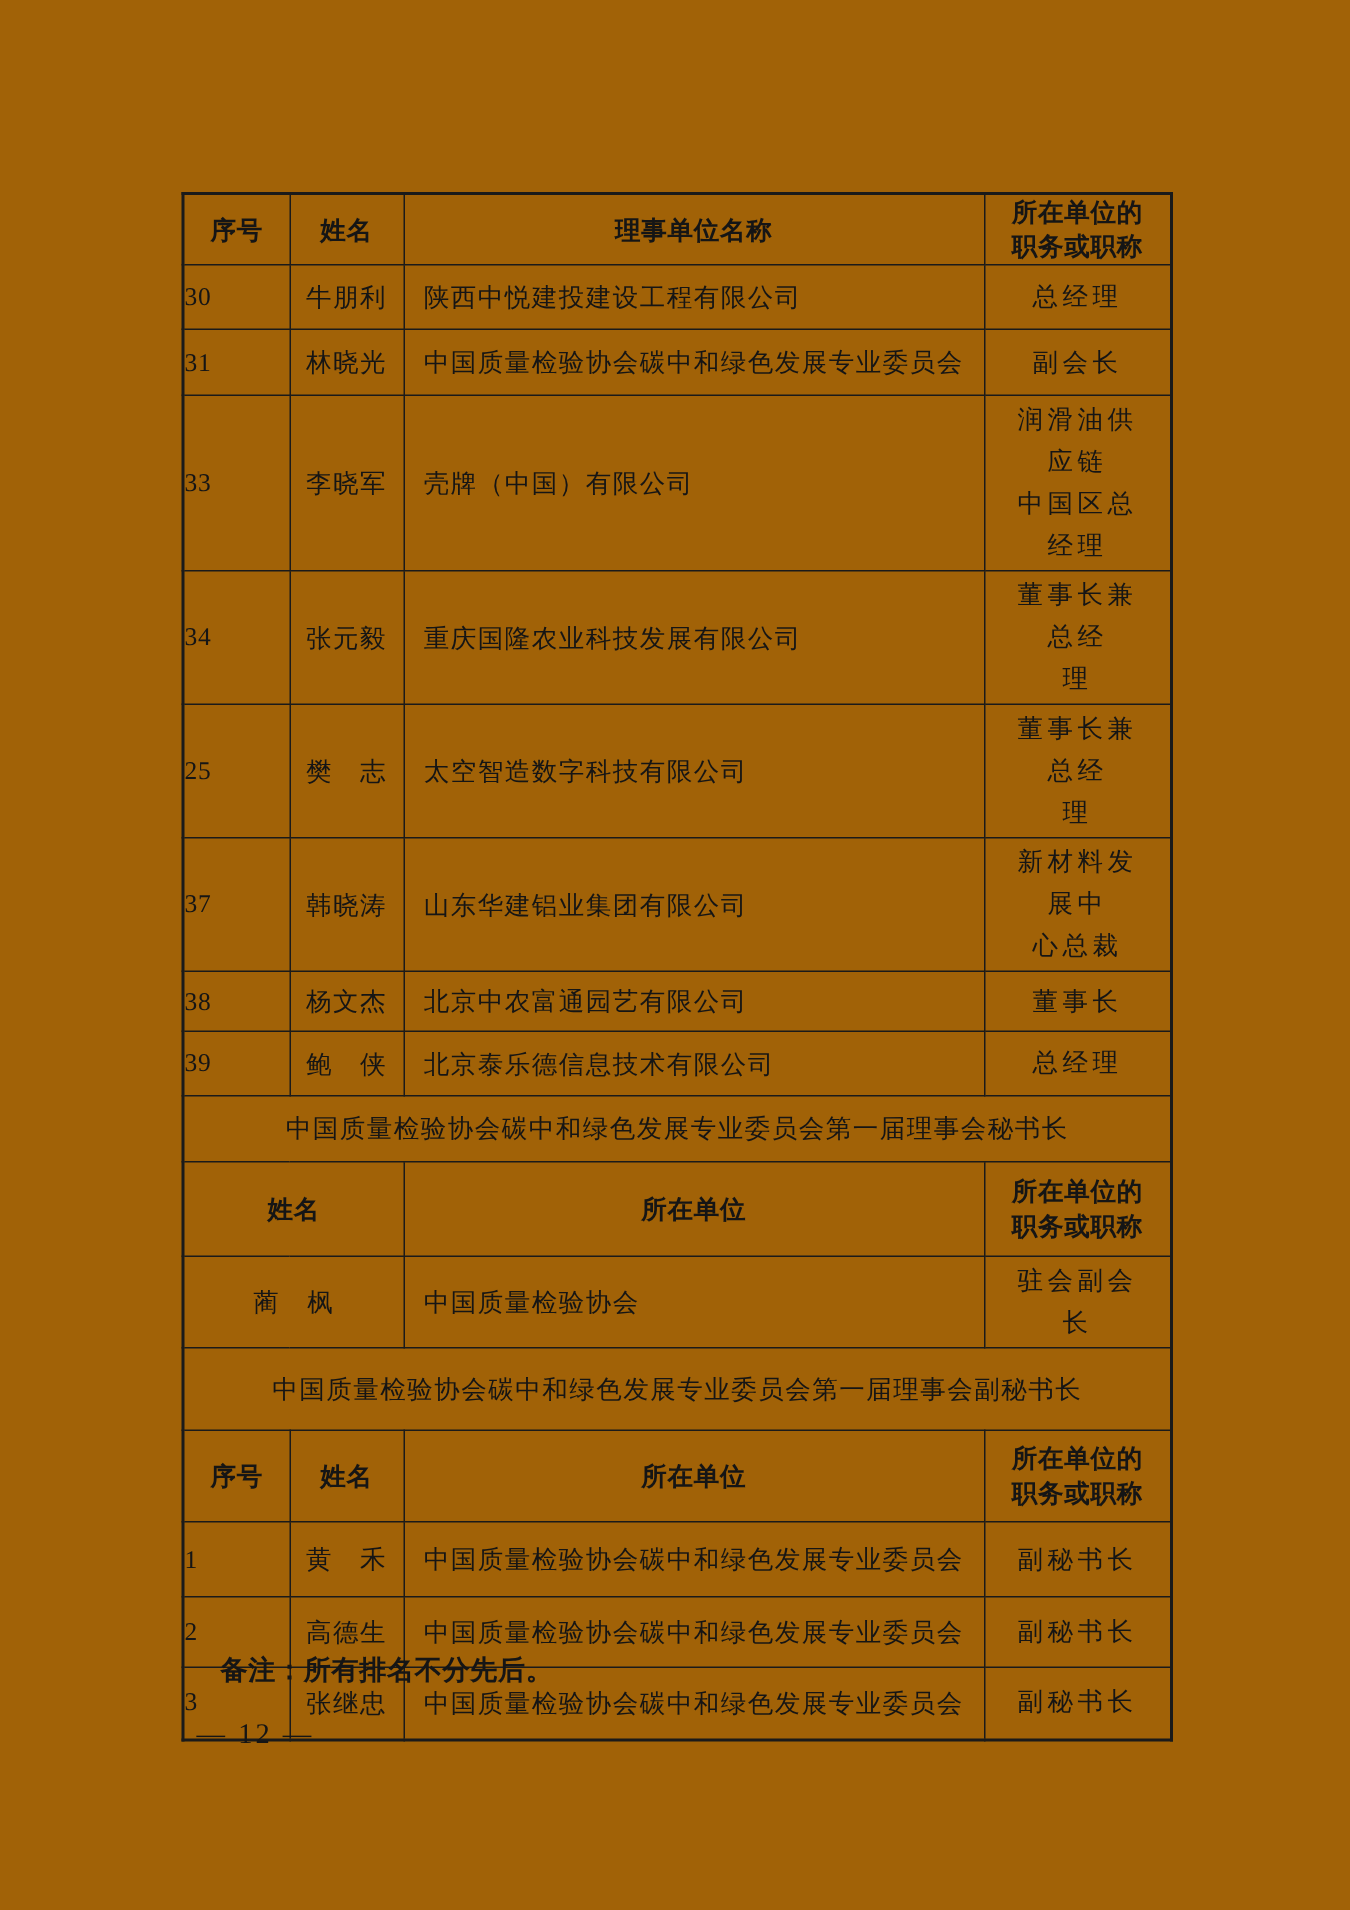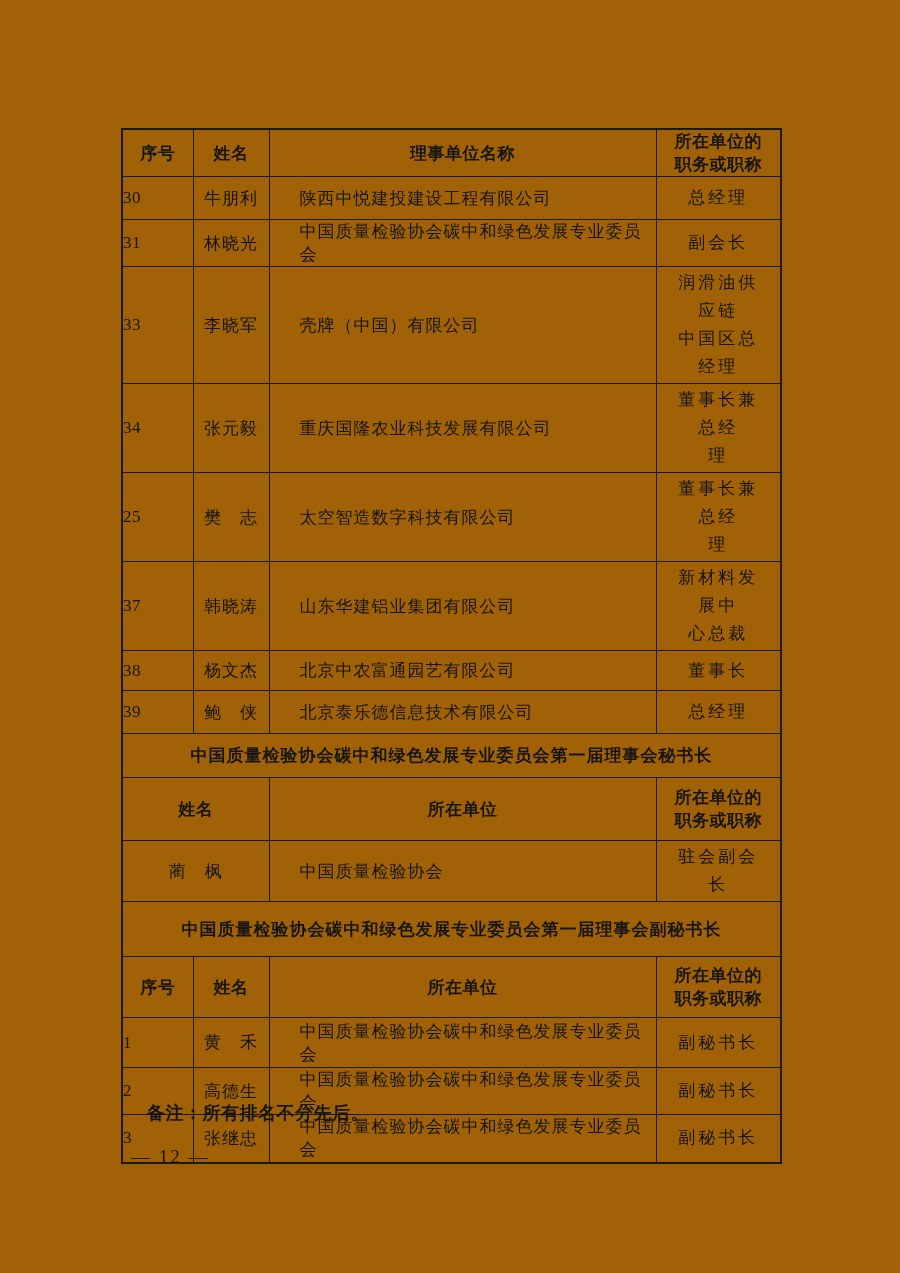--- a/index.html
+++ b/index.html
@@ -38,33 +38,33 @@
   .td-no {
     text-align: left;
     letter-spacing: 0.5px;
   }
   .td-name {
     text-align: center;
     letter-spacing: 1px;
   }
   .td-org {
     text-align: left;
-    padding-left: 30px;
+    padding-left: 13px;
     letter-spacing: 1px;
   }
   .td-title {
     text-align: center;
     letter-spacing: 3px;
     line-height: 28px;
     white-space: pre-line;
     padding: 2px 16px;
   }
   .heading-cell {
     font-family: "Liberation Sans", "DejaVu Sans", sans-serif;
-    font-weight: bold;
+    font-weight: normal;
     font-size: 20px;
     text-align: center;
     letter-spacing: 1px;
     padding: 4px 0;
     margin-left: 19px;
   }
   .note {
     position: absolute;
     left: 147px;
     top: 1101px;

